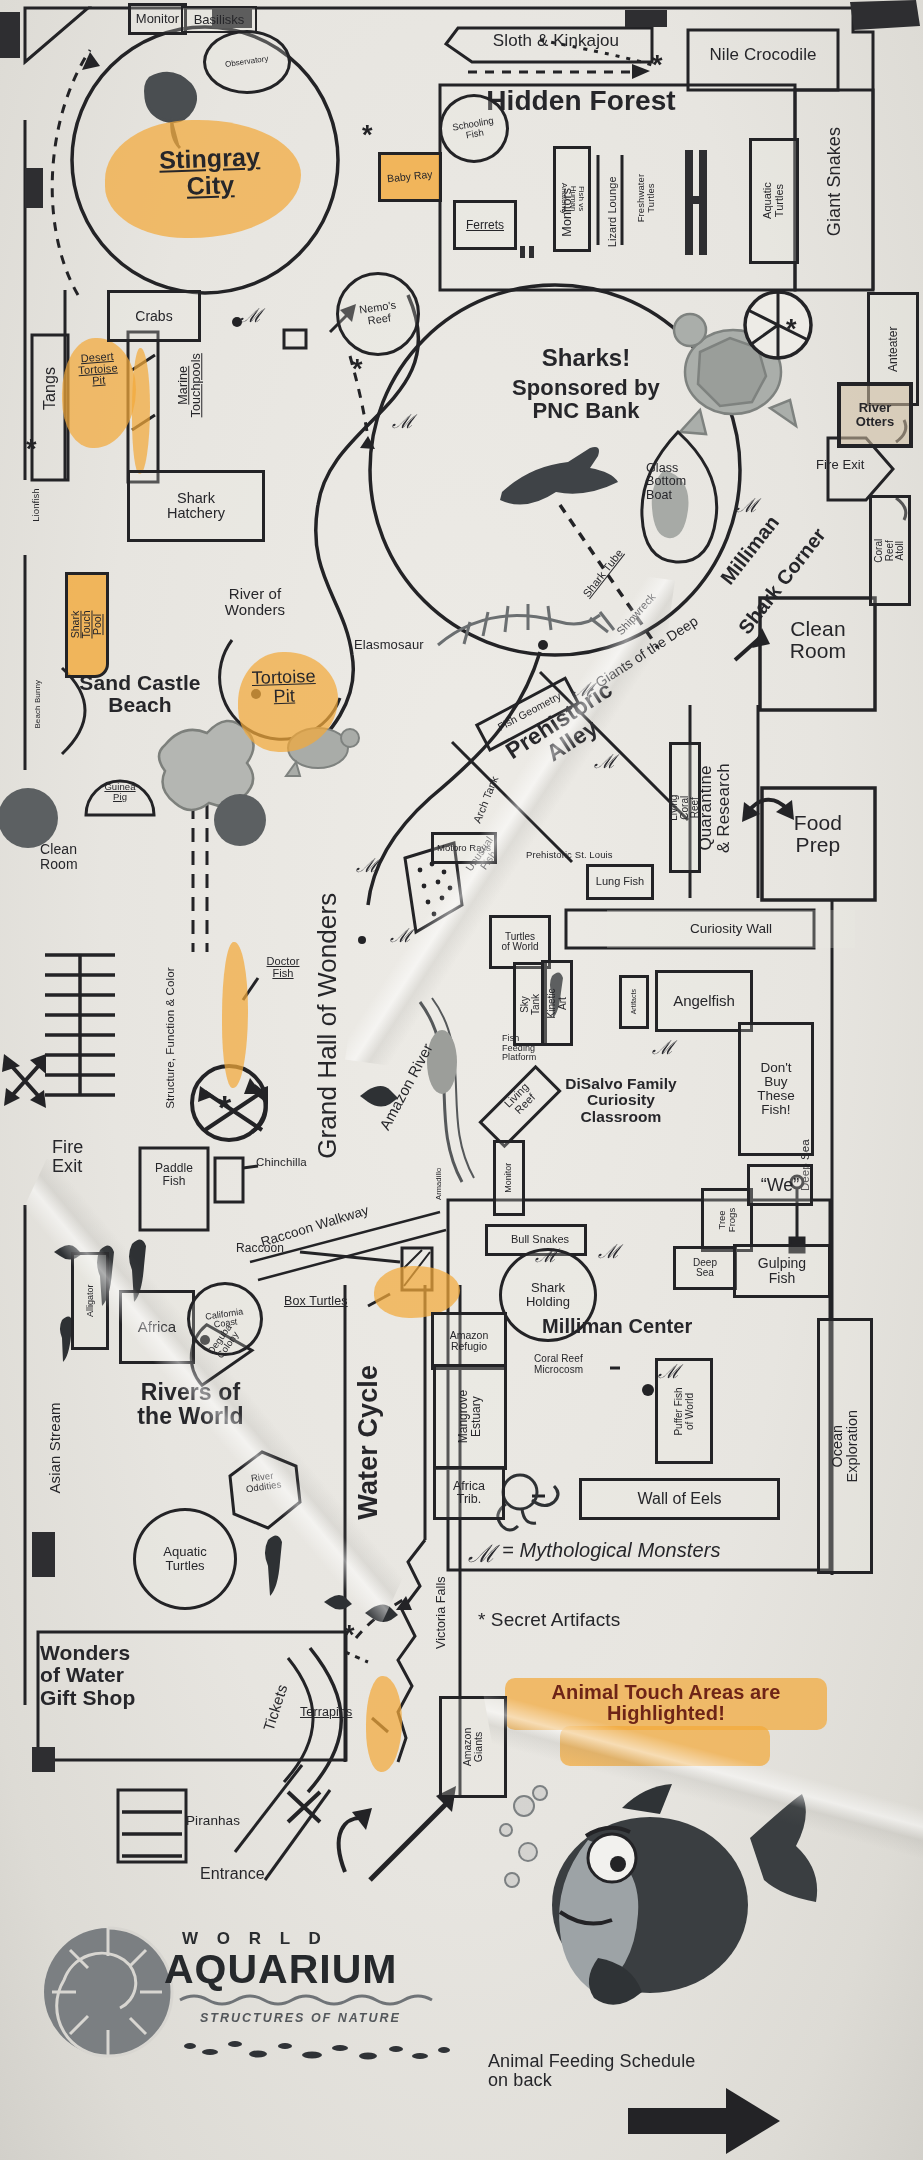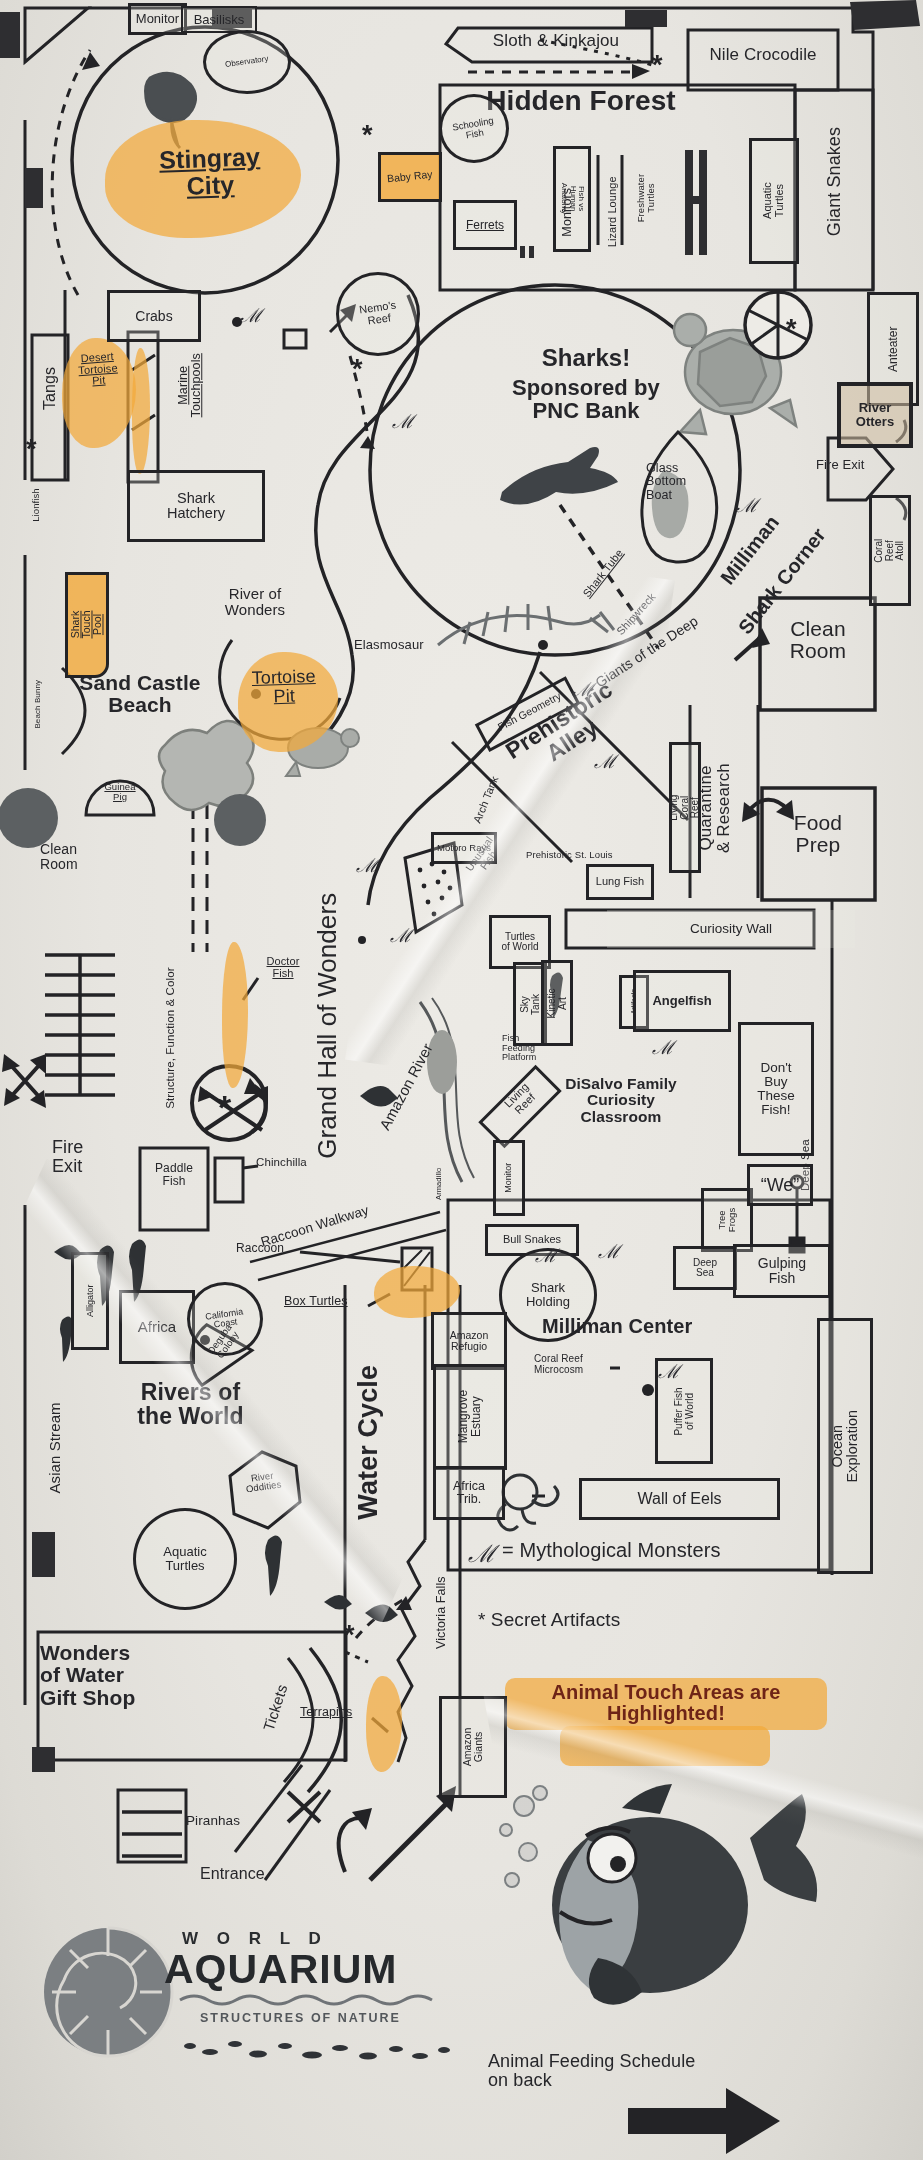--- a/index.html
+++ b/index.html
@@ -6,21 +6,21 @@
   #stage{position:relative;width:923px;height:2160px;margin:0 auto;overflow:hidden;
          background:
            radial-gradient(ellipse at 50% 40%, #edebe6 0%, #e7e5e0 55%, #dddbd5 85%, #d2d0ca 100%);
          font-family:"Liberation Sans", sans-serif;color:#26262a;}
   .crease{position:absolute;pointer-events:none;background:linear-gradient(115deg,rgba(255,255,255,0) 46%,rgba(255,255,255,.5) 50%,rgba(120,120,115,.12) 53%,rgba(255,255,255,0) 57%);}
   svg{position:absolute;left:0;top:0;}
   .lbl{position:absolute;white-space:pre-line;line-height:1.06;letter-spacing:.1px;}
   .c{text-align:center;}
   .b{font-weight:bold;}
   .u{text-decoration:underline;}
-  .i{}
+  .i{font-style:italic;}
   .bx{position:absolute;border:3px solid #232326;display:flex;align-items:center;justify-content:center;
       text-align:center;white-space:pre-line;line-height:1.05;background:rgba(236,234,229,.25);margin-left:41px;}
   .bx .vt{transform:rotate(-90deg);white-space:pre-line;text-align:center;}
   .bx .vtd{transform:rotate(90deg);white-space:pre-line;text-align:center;}
   .circ{border-radius:50%;}
   .hl{position:absolute;background:rgba(243,169,58,.72);border-radius:46% 54% 58% 42%/52% 48% 55% 45%;}
   .mm{position:absolute;font-family:"DejaVu Serif",serif;font-style:italic;font-size:19px;color:#2b2b30;}
   .ast{position:absolute;font-size:27px;font-weight:bold;color:#232326;line-height:1;}
   .maroon{color:#6e2417;}
 </style>
@@ -435,40 +435,40 @@
 Fish</div>
   <div class="lbl" style="left:256px;top:1156px;width:74px;font-size:11.5px;">Chinchilla</div>
   <div class="lbl" style="left:408px;top:1165px;width:62px;font-size:7.5px;transform:rotate(-90deg);">Armadillo</div>
 
   <div class="bx" style="left:448px;top:915px;width:56px;height:48px;font-size:10px;">Turtles
 of World</div>
   <div class="bx" style="left:566px;top:910px;width:248px;height:38px;font-size:13.5px;border:none;">Curiosity Wall</div>
   <div class="bx" style="left:472px;top:962px;width:28px;height:78px;font-size:10px;"><span class="vt" style="width:72px;">Sky Tank</span></div>
   <div class="bx" style="left:500px;top:960px;width:26px;height:80px;font-size:10px;"><span class="vt" style="width:74px;">Kinetic Art</span></div>
   <div class="bx" style="left:578px;top:975px;width:24px;height:48px;font-size:7px;"><span class="vt" style="width:44px;">Artifacts</span></div>
-  <div class="bx" style="left:592px;top:970px;width:92px;height:56px;font-size:13px;font-weight:bold;">Angelfish</div>
+  <div class="bx" style="left:614px;top:970px;width:92px;height:56px;font-size:15px;">Angelfish</div>
   <div class="bx" style="left:697px;top:1022px;width:70px;height:128px;font-size:13.5px;border-width:3.5px;">Don't
 Buy
 These
 Fish!</div>
   <div class="lbl" style="left:760px;top:1140px;width:90px;font-size:11.5px;transform:rotate(-90deg);">Deep Sea</div>
   <div class="lbl" style="left:502px;top:1034px;width:60px;font-size:9px;">Fish
 Feeding
 Platform</div>
   <div class="lbl c" style="left:488px;top:1088px;width:66px;font-size:11px;transform:rotate(-45deg);">Living
 Reef</div>
   <div class="lbl c b" style="left:540px;top:1076px;width:162px;font-size:15.5px;">DiSalvo Family
 Curiosity
 Classroom</div>
   <div class="bx" style="left:452px;top:1140px;width:26px;height:70px;font-size:9px;"><span class="vt" style="width:64px;">Monitor</span></div>
 
   <div class="lbl" style="left:258px;top:1214px;width:150px;font-size:13.5px;transform:rotate(-17deg);">Raccoon Walkway</div>
   <div class="lbl" style="left:236px;top:1242px;width:66px;font-size:12px;">Raccoon</div>
   <div class="lbl u" style="left:284px;top:1295px;width:86px;font-size:12.5px;">Box Turtles</div>
-  <div class="bx" style="left:444px;top:1224px;width:88px;height:26px;font-size:11px;">Bull Snakes</div>
+  <div class="bx" style="left:444px;top:1224px;width:88px;height:26px;font-size:11px;padding-left:8px;">Bull Snakes</div>
   <div class="bx circ" style="left:458px;top:1248px;width:92px;height:88px;font-size:13px;">Shark
 Holding</div>
   <div class="bx" style="left:660px;top:1188px;width:46px;height:58px;font-size:9.5px;"><span class="vt" style="width:52px;">Tree
 Frogs</span></div>
   <div class="bx" style="left:706px;top:1164px;width:60px;height:36px;font-size:18px;">“We”</div>
   <div class="bx" style="left:632px;top:1246px;width:58px;height:38px;font-size:10px;">Deep
 Sea</div>
   <div class="bx" style="left:692px;top:1244px;width:92px;height:48px;font-size:14px;">Gulping
 Fish</div>
   <div class="lbl b" style="left:542px;top:1316px;width:240px;font-size:20px;">Milliman Center</div>

